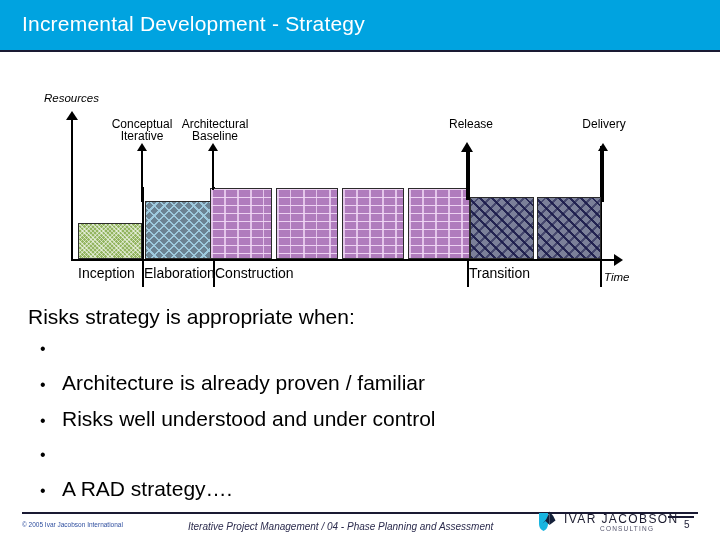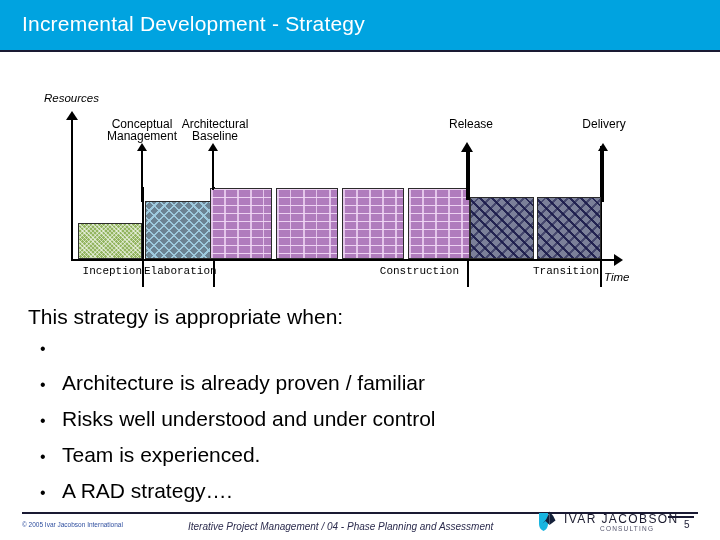--- a/index.html
+++ b/index.html
@@ -107,25 +107,24 @@
   .phase-divider {
     position: absolute;
     width: 2px;
     background: #000000;
   }
 
   
   .phase-label {
     position: absolute;
     top: 215px;
-    font-size: 11px;
-    color: #000000;
-    text-align: right;
-    white-space: nowrap;
-    font-family: Liberation Mono, monospace;
+    font-size: 14px;
+    color: #000000;
+    text-align: left;
+    white-space: nowrap;
   }
 
   
   .bar {
     position: absolute;
     border: 1px solid #2b2b2b;
     box-sizing: border-box;
   }
   .bar-inception {
     background-color: #93b560;
@@ -310,21 +309,21 @@
     <div class="bar bar-transition" style="left:470px; top:147px; width:64px;  height:62px;"></div>
     <div class="bar bar-transition" style="left:537px; top:147px; width:64px;  height:62px;"></div>
 
     <div class="phase-label" style="left:78px;  width:64px;">Inception</div>
     <div class="phase-label" style="left:144px; width:68px;">Elaboration</div>
     <div class="phase-label" style="left:215px; width:244px;">Construction</div>
     <div class="phase-label" style="left:469px; width:130px;">Transition</div>
 
     <div class="milestone-label" style="left:106px; top:68px; width:72px;">
       <div>Conceptual</div>
-      <div>Management</div>
+      <div>Iterative</div>
     </div>
     <div class="milestone-arrow-shaft" style="left:141px; top:100px; width:2px; height:52px;"></div>
     <div class="milestone-arrow-head" style="left:137px; top:93px;"></div>
 
     <div class="milestone-label" style="left:178px; top:68px; width:74px;">
       <div>Architectural</div>
       <div>Baseline</div>
     </div>
     <div class="milestone-arrow-shaft" style="left:212px; top:100px; width:2px; height:40px;"></div>
     <div class="milestone-arrow-head" style="left:208px; top:93px;"></div>
@@ -337,36 +336,35 @@
 
     <div class="milestone-label" style="left:566px; top:68px; width:76px;">
       <div>Delivery</div>
     </div>
     <div class="milestone-arrow-shaft" style="left:602px; top:100px; width:2px; height:52px;"></div>
     <div class="milestone-arrow-head" style="left:598px; top:93px;"></div>
 
   </div>
 
   <div id="body-text">
-    <div id="intro-line">This strategy is appropriate when:</div>
+    <div id="intro-line">Risks strategy is appropriate when:</div>
 
     <div class="bullet-row">
       <span class="bullet-mark">•</span>
     </div>
     <div class="bullet-row">
       <span class="bullet-mark">•</span>
       <span class="bullet-text">Architecture is already proven / familiar</span>
     </div>
     <div class="bullet-row">
       <span class="bullet-mark">•</span>
       <span class="bullet-text">Risks well understood and under control</span>
     </div>
     <div class="bullet-row">
       <span class="bullet-mark">•</span>
-      <span class="bullet-text">Team is experienced.</span>
     </div>
     <div class="bullet-row">
       <span class="bullet-mark">•</span>
       <span class="bullet-text">A RAD strategy….</span>
     </div>
   </div>
 
   <div id="footer-rule"></div>
   <div id="footer-copyright">© 2005 Ivar Jacobson International</div>
   <div id="footer-center">Iterative Project Management / 04 - Phase Planning and Assessment</div>

